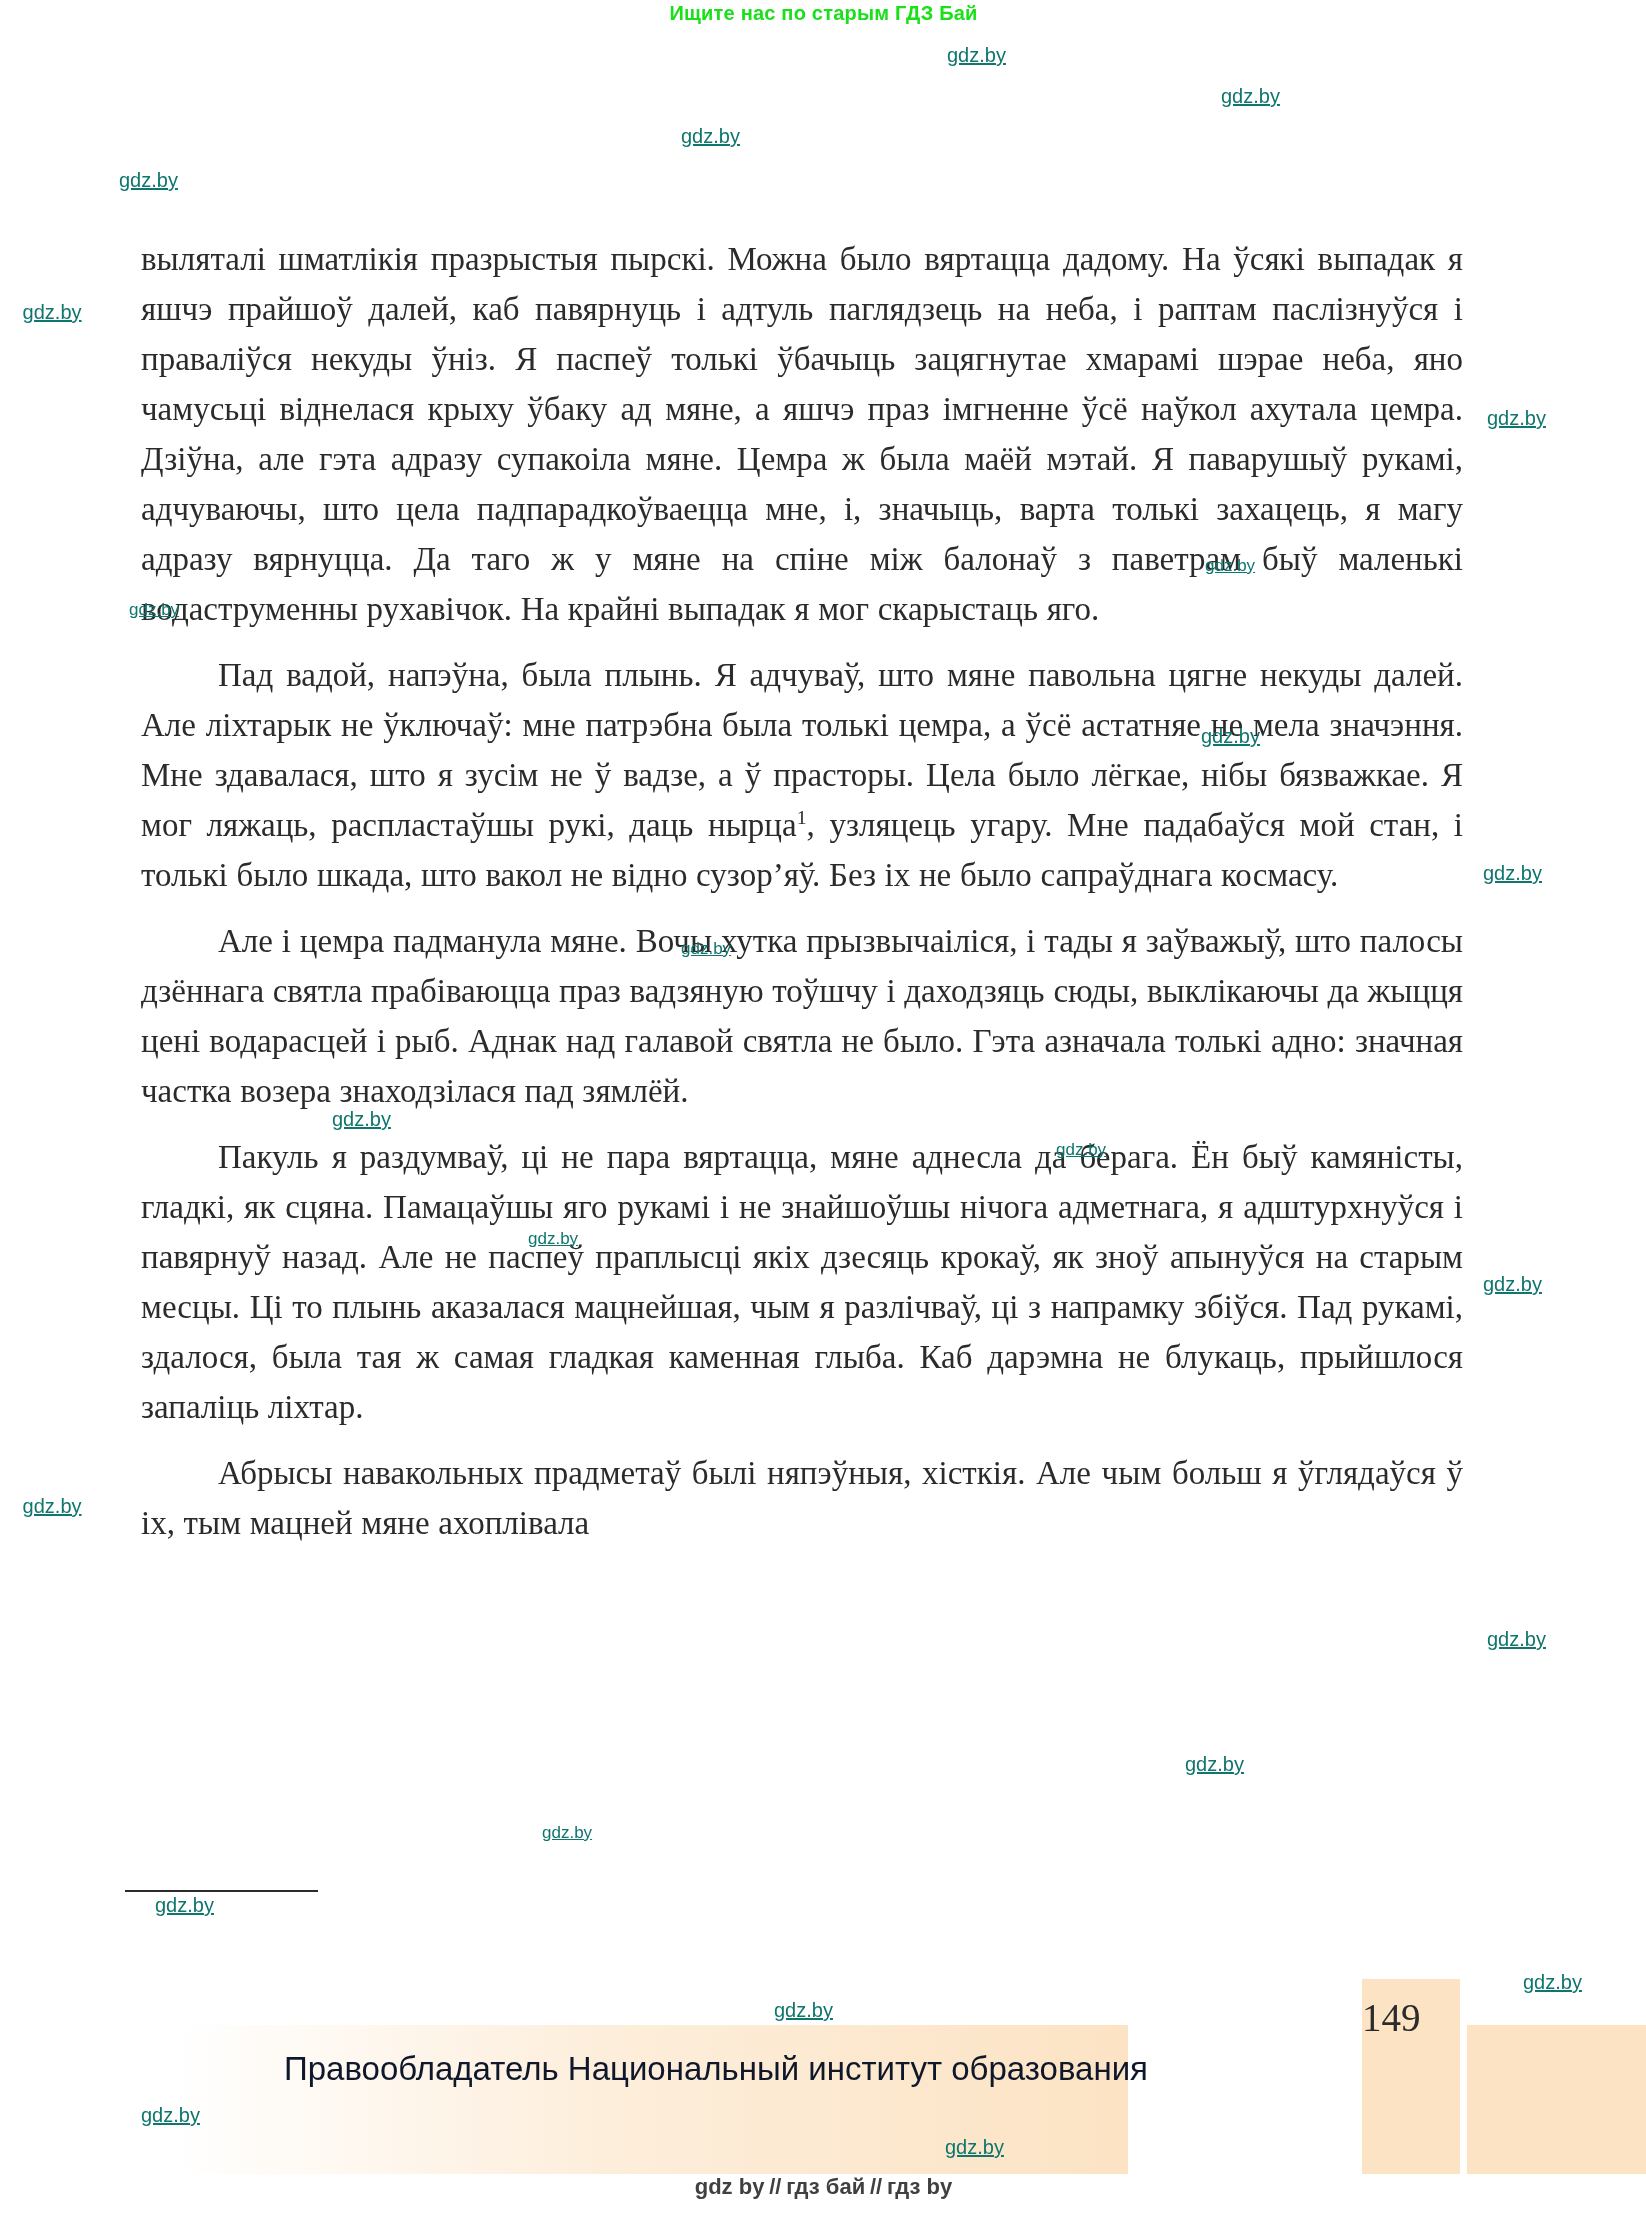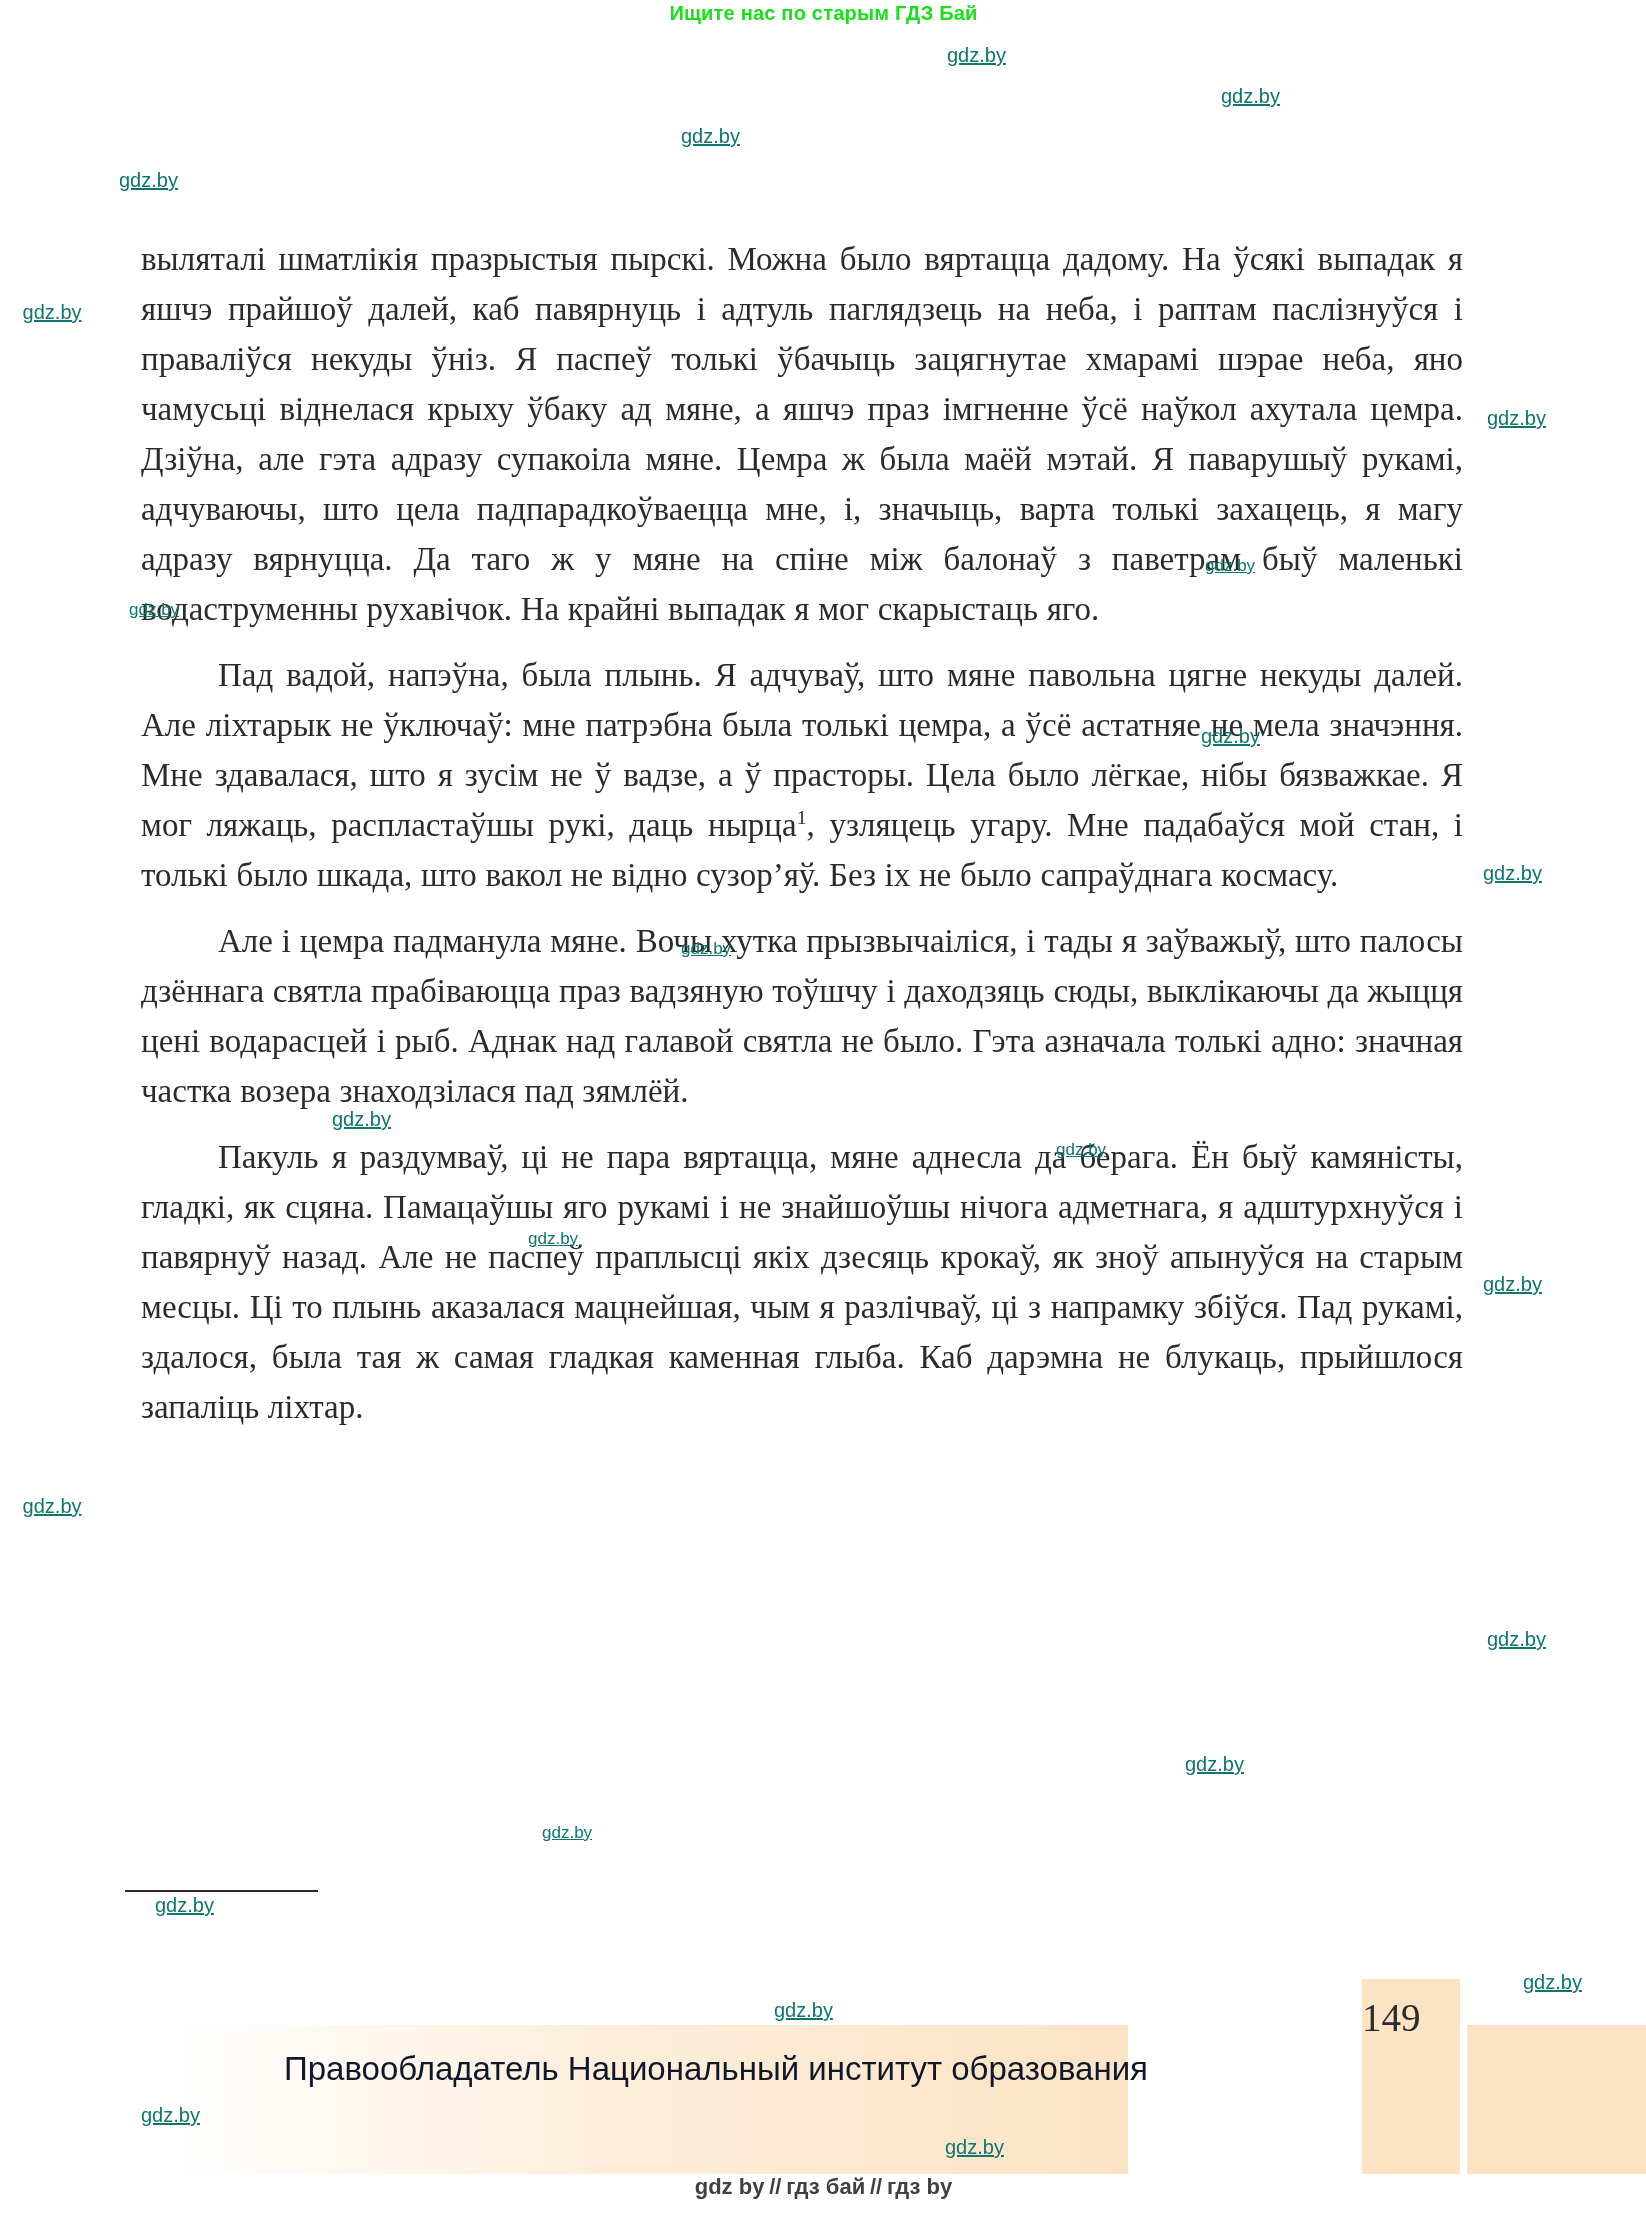--- a/index.html
+++ b/index.html
@@ -194,20 +194,21 @@
     <div class="wm" style="left: 774px; top: 1999px; font-size: 20px; opacity: 1;">gdz.by</div>
     <div class="wm" style="left: 141px; top: 2104px; font-size: 20px; opacity: 1;">gdz.by</div>
     <div class="wm" style="left: 945px; top: 2136px; font-size: 20px; opacity: 1;">gdz.by</div>
   </div>
 
 <div id="page-body">
     <p class="para first">выляталі шматлікія празрыстыя пырскі. Можна было вяртацца дадому. На ўсякі выпадак я яшчэ прайшоў далей, каб павярнуць і адтуль паглядзець на неба, і раптам паслізнуўся і праваліўся некуды ўніз. Я паспеў толькі ўбачыць зацягнутае хмарамі шэрае неба, яно чамусьці віднелася крыху ўбаку ад мяне, а яшчэ праз імгненне ўсё наўкол ахутала цемра. Дзіўна, але гэта адразу супакоіла мяне. Цемра ж была маёй мэтай. Я паварушыў рукамі, адчуваючы, што цела падпарадкоўваецца мне, і, значыць, варта толькі захацець, я магу адразу вярнуцца. Да таго ж у мяне на спіне між балонаў з паветрам быў маленькі водаструменны рухавічок. На крайні выпадак я мог скарыстаць яго.</p>
     <p class="para">Пад вадой, напэўна, была плынь. Я адчуваў, што мяне павольна цягне некуды далей. Але ліхтарык не ўключаў: мне патрэбна была толькі цемра, а ўсё астатняе не мела значэння. Мне здавалася, што я зусім не ў вадзе, а ў прасторы. Цела было лёгкае, нібы бязважкае. Я мог ляжаць, распластаўшы рукі, даць нырца<sup>1</sup>, узляцець угару. Мне падабаўся мой стан, і толькі было шкада, што вакол не відно сузор’яў. Без іх не было сапраўднага космасу.</p>
     <p class="para">Але і цемра падманула мяне. Вочы хутка прызвычаіліся, і тады я заўважыў, што палосы дзённага святла прабіваюцца праз вадзяную тоўшчу і даходзяць сюды, выклікаючы да жыцця цені водарасцей і рыб. Аднак над галавой святла не было. Гэта азначала толькі адно: значная частка возера знаходзілася пад зямлёй.</p>
     <p class="para">Пакуль я раздумваў, ці не пара вяртацца, мяне аднесла да берага. Ён быў камяністы, гладкі, як сцяна. Памацаўшы яго рукамі і не знайшоўшы нічога адметнага, я адштурхнуўся і павярнуў назад. Але не паспеў праплысці якіх дзесяць крокаў, як зноў апынуўся на старым месцы. Ці то плынь аказалася мацнейшая, чым я разлічваў, ці з напрамку збіўся. Пад рукамі, здалося, была тая ж самая гладкая каменная глыба. Каб дарэмна не блукаць, прыйшлося запаліць ліхтар.</p>
+    <p class="para">Абрысы навакольных прадметаў былі няпэўныя, хісткія. Але чым больш я ўглядаўся ў іх, тым мацней мяне ахоплівала</p>
   </div>
 
 <div id="footnote-block">
   <div id="footnote-rule"></div>
 </div>
 
 <div id="peach-left-fade"></div>
 <div class="peach-block" id="peach-pagenum"></div>
 <div class="peach-block" id="peach-right"></div>
 

